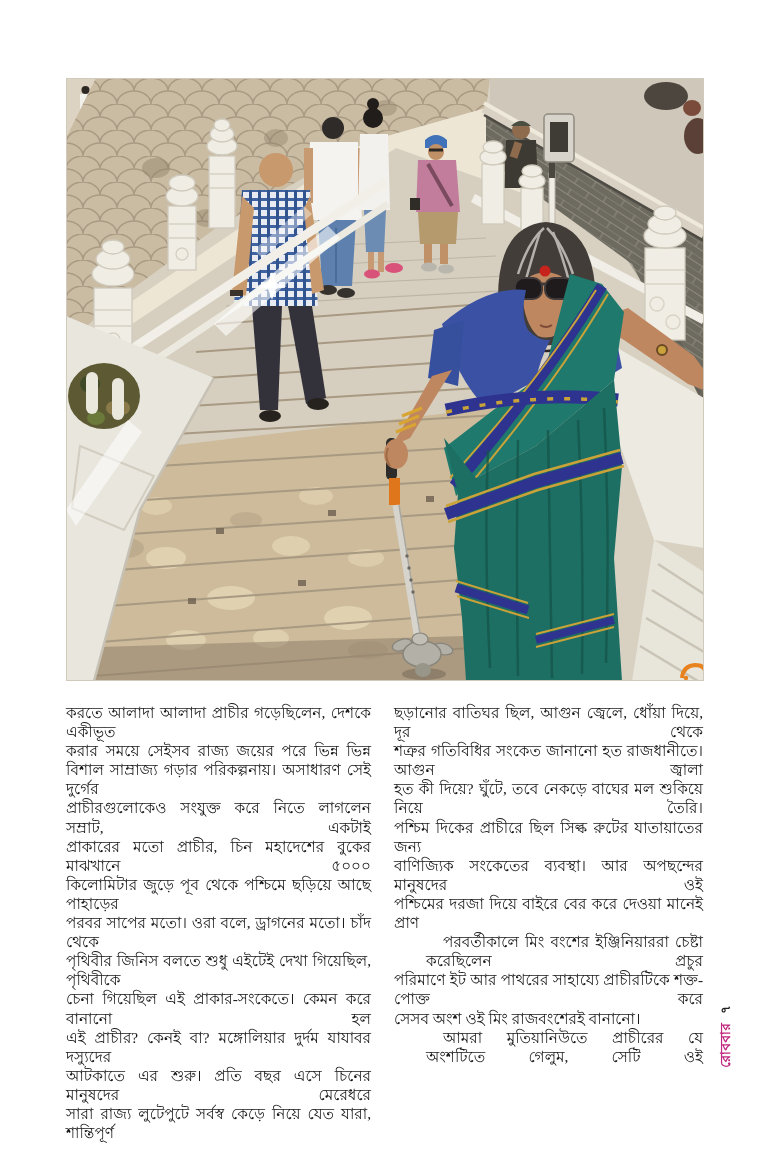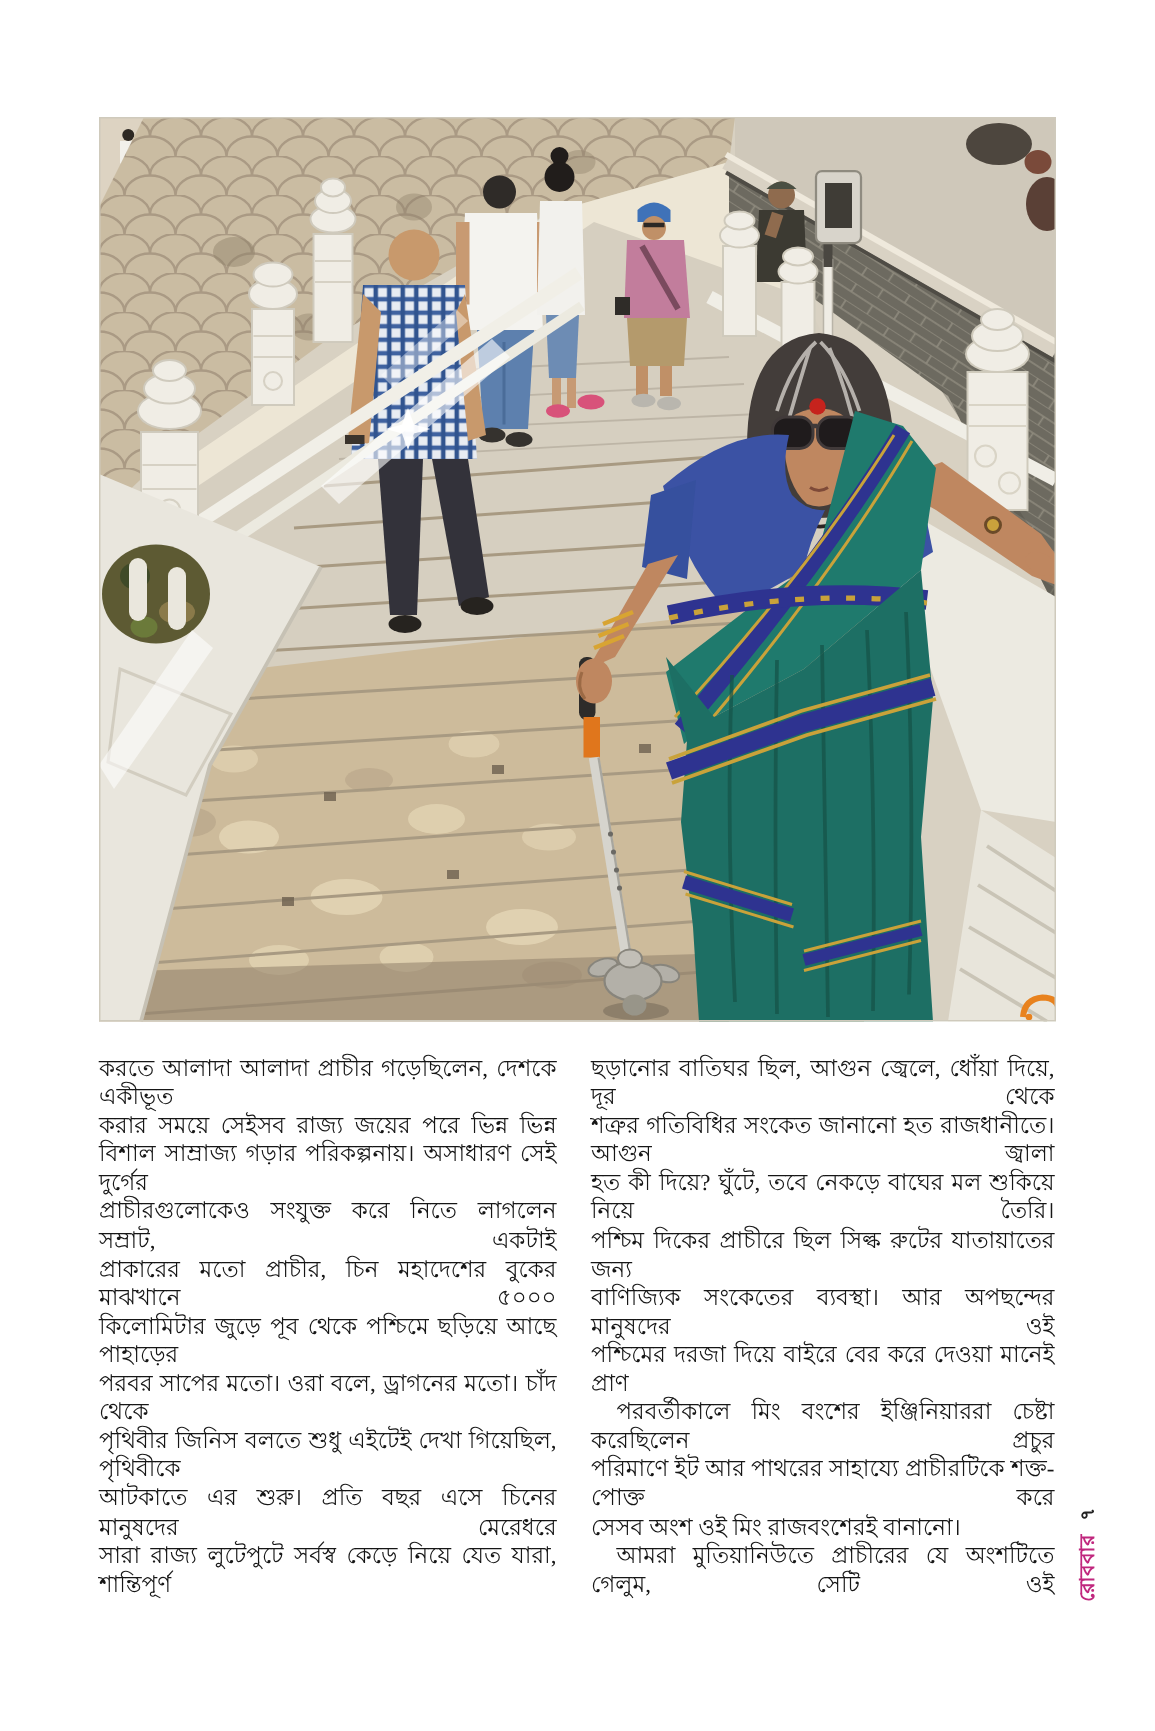--- a/index.html
+++ b/index.html
@@ -5,21 +5,21 @@
   html,body{margin:0;padding:0;background:#ffffff;}
   body{width:770px;height:1154px;position:relative;overflow:hidden;
        font-family:"Liberation Serif","DejaVu Serif",serif;color:var(--ink,#161616);}
   .photo{position:absolute;left:66px;top:78px;width:638px;height:603px;margin:0;padding:0;}
   .photo svg{display:block;width:100%;height:100%;}
   .col{position:absolute;top:703px;font-size:15.3px;line-height:19.1px;color:var(--ink,#161616);}
   .col-left{left:66px;width:305px;}
   .col-right{left:394px;width:309px;}
   .line{text-align:justify;text-align-last:justify;white-space:normal;}
   .line.end{text-align-last:left;}
-  .line.indent{text-indent:17px;}
+  .line.indent{text-indent:17px;margin-left:32px;}
   .sidebar{position:absolute;left:676px;top:1028px;width:100px;height:17px;
            transform:rotate(-90deg);transform-origin:center;
            display:flex;align-items:center;justify-content:center;gap:9px;}
   .edition{color:var(--accent,#c0277e);font-size:13.5px;font-weight:bold;letter-spacing:.5px;}
   .pagenum{color:#222;font-size:13px;font-weight:bold;}
 </style>
 </head>
 <body>
 
 <div>
@@ -349,20 +349,22 @@
 
 <div class="col col-left">
       <div class="line">করতে আলাদা আলাদা প্রাচীর গড়েছিলেন, দেশকে একীভূত</div>
       <div class="line">করার সময়ে সেইসব রাজ্য জয়ের পরে ভিন্ন ভিন্ন</div>
       <div class="line">বিশাল সাম্রাজ্য গড়ার পরিকল্পনায়। অসাধারণ সেই দুর্গের</div>
       <div class="line">প্রাচীরগুলোকেও সংযুক্ত করে নিতে লাগলেন সম্রাট, একটাই</div>
       <div class="line">প্রাকারের মতো প্রাচীর, চিন মহাদেশের বুকের মাঝখানে ৫০০০</div>
       <div class="line">কিলোমিটার জুড়ে পূব থেকে পশ্চিমে ছড়িয়ে আছে পাহাড়ের</div>
       <div class="line">পরবর সাপের মতো। ওরা বলে, ড্রাগনের মতো। চাঁদ থেকে</div>
       <div class="line">পৃথিবীর জিনিস বলতে শুধু এইটেই দেখা গিয়েছিল, পৃথিবীকে</div>
+      <div class="line">চেনা গিয়েছিল এই প্রাকার-সংকেতে। কেমন করে বানানো হল</div>
+      <div class="line">এই প্রাচীর? কেনই বা? মঙ্গোলিয়ার দুর্দম যাযাবর দস্যুদের</div>
       <div class="line">আটকাতে এর শুরু। প্রতি বছর এসে চিনের মানুষদের মেরেধরে</div>
       <div class="line">সারা রাজ্য লুটেপুটে সর্বস্ব কেড়ে নিয়ে যেত যারা, শান্তিপূর্ণ</div>
     </div>
 <div class="col col-right">
       <div class="line">ছড়ানোর বাতিঘর ছিল, আগুন জ্বেলে, ধোঁয়া দিয়ে, দূর থেকে</div>
       <div class="line">শত্রুর গতিবিধির সংকেত জানানো হত রাজধানীতে। আগুন জ্বালা</div>
       <div class="line">হত কী দিয়ে? ঘুঁটে, তবে নেকড়ে বাঘের মল শুকিয়ে নিয়ে তৈরি।</div>
       <div class="line">পশ্চিম দিকের প্রাচীরে ছিল সিল্ক রুটের যাতায়াতের জন্য</div>
       <div class="line">বাণিজ্যিক সংকেতের ব্যবস্থা। আর অপছন্দের মানুষদের ওই</div>
       <div class="line">পশ্চিমের দরজা দিয়ে বাইরে বের করে দেওয়া মানেই প্রাণ</div>

